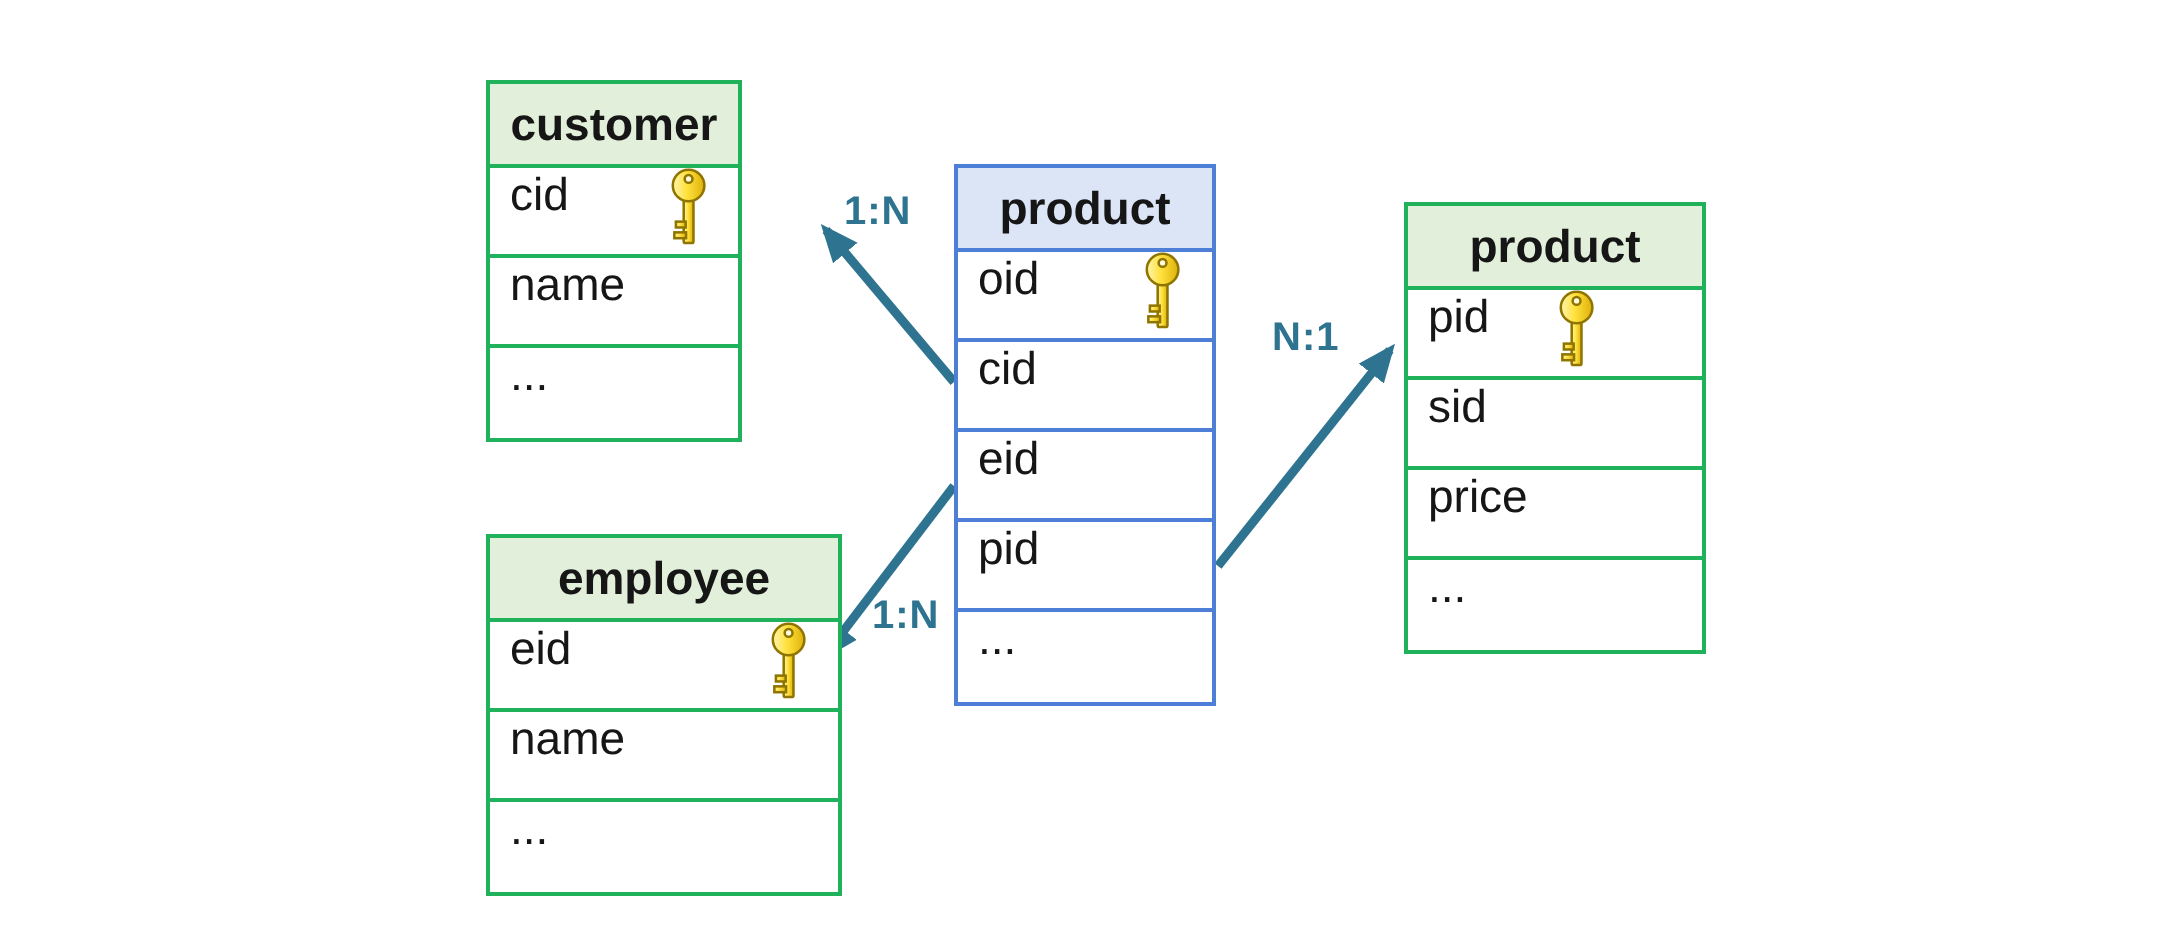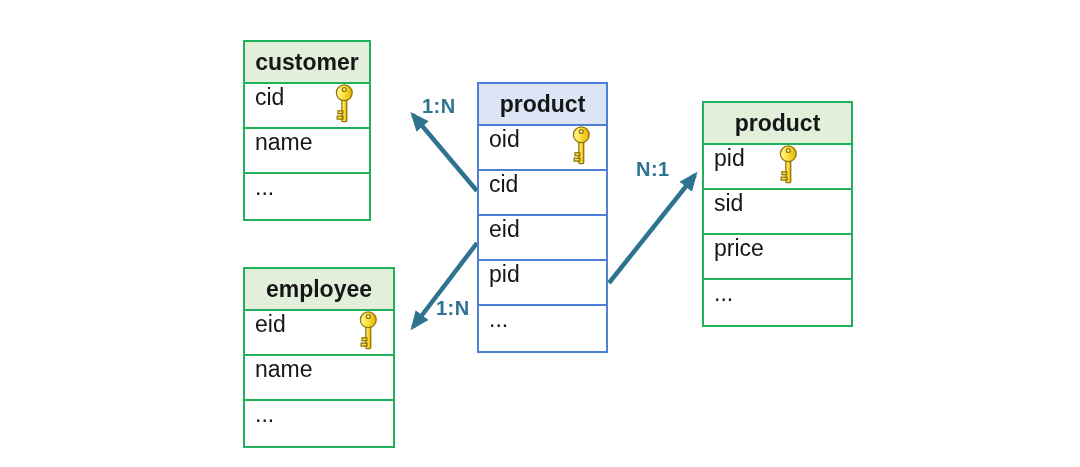--- a/index.html
+++ b/index.html
@@ -91,21 +91,21 @@
       <span>eid</span>
     </div>
     <div class="trow">
       <span>pid</span>
     </div>
     <div class="trow">
       <span>...</span>
     </div>
   </div>
 
-  <div class="etable green" style="left:243px;top:267px;width:152px;">
+  <div class="etable green" style="left:243px;top:267px;width:178px;">
     <div class="thead">employee</div>
     <div class="trow">
       <span>eid</span>
       <svg class="keyicon" width="26" height="39" viewBox="0 0 26 40">
         <g fill="url(#goldgrad)" stroke="#8f7500" stroke-width="1.3">
           <rect x="10.8" y="15" width="5" height="23.5" rx="1"></rect>
           <rect x="6.8" y="27.5" width="5" height="3"></rect>
           <rect x="6.0" y="33" width="6" height="3"></rect>
           <circle cx="13.3" cy="9" r="8.1"></circle>
           <circle cx="13.3" cy="5.6" r="2" fill="#fffbe0"></circle>

